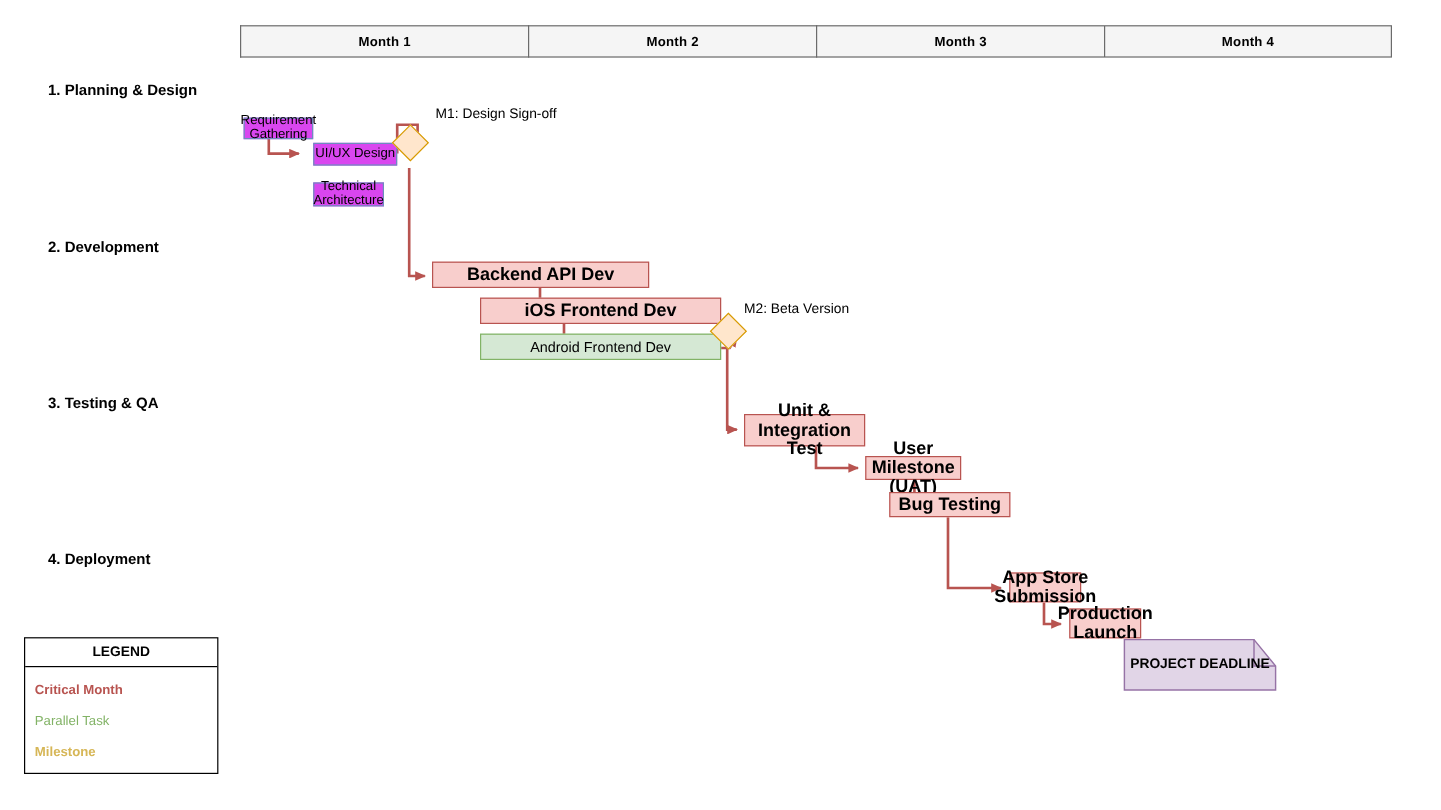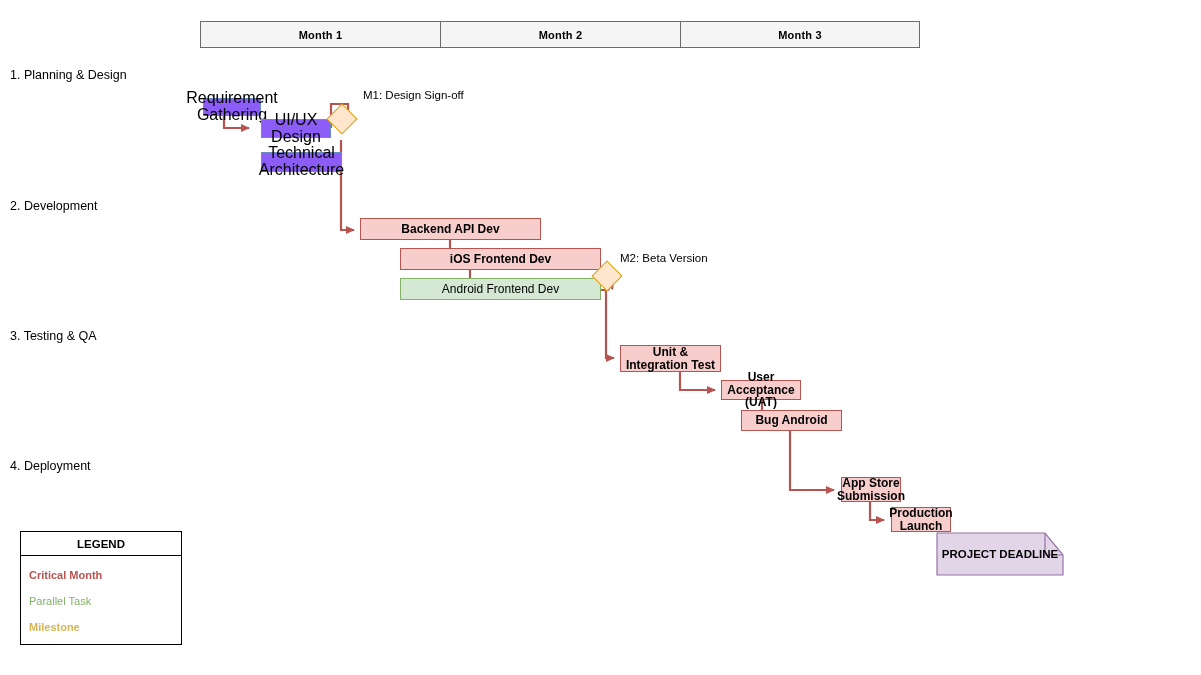--- a/index.html
+++ b/index.html
@@ -21,33 +21,33 @@
     border-right:none;
     background:#f5f5f5;
     display:flex;align-items:center;justify-content:center;
     font-size:11px;font-weight:bold;letter-spacing:.2px;
     box-sizing:border-box;
   }
   .month-cell:last-child{border-right:1px solid #6b6b6b;}
 
   
   .phase-label{
-    position:absolute;left:10px;
-    font-size:12.5px;font-weight:normal;white-space:nowrap;
+    position:absolute;left:40px;
+    font-size:12.5px;font-weight:bold;white-space:nowrap;
   }
 
   
   .task{
     position:absolute;box-sizing:border-box;
     display:flex;align-items:center;justify-content:center;
     text-align:center;line-height:1.05;
   }
   .task span{display:block;width:max-content;max-width:none;}
-  .t-plan{background:#8b5cf6;border:1px solid #6c8ebf;font-size:16px;color:#000;}
-  .t-crit{background:#f8cecc;border:1px solid #b85450;font-size:12px;font-weight:bold;color:#000;}
+  .t-plan{background:#d946ef;border:1px solid #6c8ebf;font-size:11px;color:#000;}
+  .t-crit{background:#f8cecc;border:1px solid #b85450;font-size:15px;font-weight:bold;color:#000;}
   .t-par{background:#d5e8d4;border:1px solid #82b366;font-size:12px;color:#000;}
 
   
   .milestone{
     position:absolute;width:20px;height:20px;
     background:#ffe6cc;border:1px solid #d79b00;
     transform:rotate(45deg);
   }
   .ms-label{
     position:absolute;text-align:center;font-size:11.5px;
@@ -112,61 +112,62 @@
   <g>
     <path d="M937,533 L1045,533 L1063,555 L1063,575 L937,575 Z" fill="#e1d5e7" stroke="#9673a6" stroke-width="1.2"></path>
     <path d="M1045,533 L1045,555 L1063,555" fill="none" stroke="#9673a6" stroke-width="1.2"></path>
   </g>
 </svg>
 
 <div class="month-header">
   <div class="month-cell">Month 1</div>
   <div class="month-cell">Month 2</div>
   <div class="month-cell">Month 3</div>
+  <div class="month-cell">Month 4</div>
 </div>
 
 <div class="phase-label" style="top:68px">1. Planning &amp; Design</div>
 <div class="phase-label" style="top:199px">2. Development</div>
 <div class="phase-label" style="top:329px">3. Testing &amp; QA</div>
 <div class="phase-label" style="top:459px">4. Deployment</div>
 
 <div class="task t-plan" style="left:203px;top:98px;width:58px;height:18px">
   <span>Requirement Gathering</span>
 </div>
 
 <div class="task t-plan" style="left:261px;top:119px;width:70px;height:19px">
   <span>UI/UX Design</span>
 </div>
 
-<div class="task t-plan" style="left:261px;top:152px;width:81px;height:20px">
+<div class="task t-plan" style="left:261px;top:152px;width:59px;height:20px">
   <span>Technical Architecture</span>
 </div>
 
 <div class="task t-crit" style="left:360px;top:218px;width:181px;height:22px">
   <span>Backend API Dev</span>
 </div>
 
 <div class="task t-crit" style="left:400px;top:248px;width:201px;height:22px">
   <span>iOS Frontend Dev</span>
 </div>
 
 <div class="task t-par" style="left:400px;top:278px;width:201px;height:22px">
   <span>Android Frontend Dev</span>
 </div>
 
 <div class="task t-crit" style="left:620px;top:345px;width:101px;height:27px">
   <span>Unit &amp; Integration Test</span>
 </div>
 
 <div class="task t-crit" style="left:721px;top:380px;width:80px;height:20px">
-  <span>User Acceptance (UAT)</span>
+  <span>User Milestone (UAT)</span>
 </div>
 
 <div class="task t-crit" style="left:741px;top:410px;width:101px;height:21px">
-  <span>Bug Android</span>
+  <span>Bug Testing</span>
 </div>
 
 <div class="task t-crit" style="left:841px;top:477px;width:60px;height:25px">
   <span>App Store Submission</span>
 </div>
 
 <div class="task t-crit" style="left:891px;top:507px;width:60px;height:25px">
   <span>Production Launch</span>
 </div>
 

